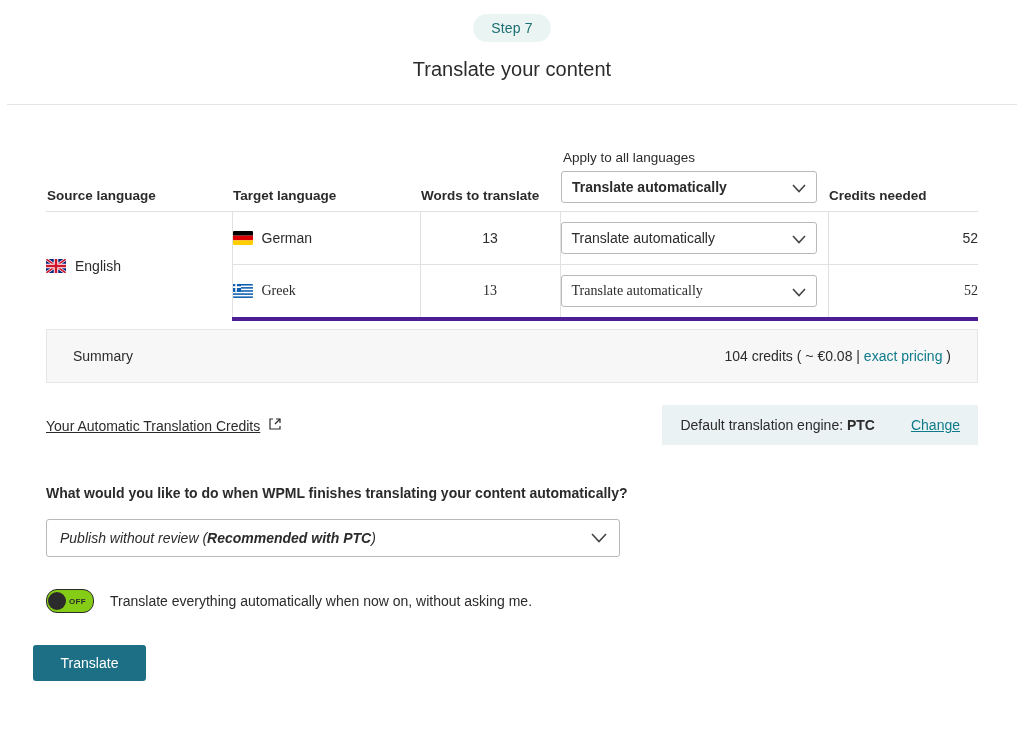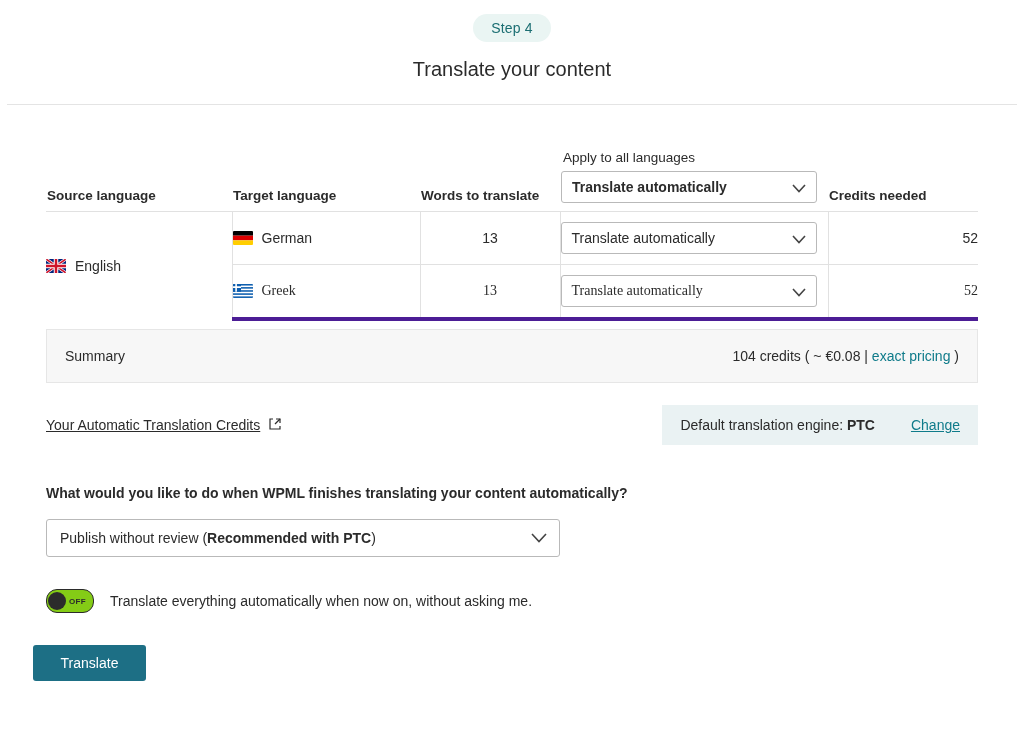--- a/index.html
+++ b/index.html
@@ -162,41 +162,41 @@
   .summary {
     margin: 8px auto 0;
     width: 932px;
     box-sizing: border-box;
     background: #f7f7f7;
     border: 1px solid #e6e6e6;
     height: 54px;
     display: flex;
     align-items: center;
     justify-content: space-between;
-    padding: 0 18px;
+    padding: 0 26px;
     font-size: 14px;
     color: #2b2b2b;
   }
   .summary a {
     color: #0f7b8a;
     text-decoration: none;
   }
 
   
   .midrow {
     width: 932px;
     margin: 22px auto 0;
     display: flex;
     align-items: center;
     justify-content: space-between;
     height: 40px;
   }
   .credits-link {
     display: flex;
-    align-items: center;
+    align-items: flex-end;
     gap: 8px;
     font-size: 14px;
     color: #2b2b2b;
     text-decoration: underline;
   }
   .engine-box {
     background: #eaf2f3;
     height: 40px;
     display: flex;
     align-items: center;
@@ -216,31 +216,32 @@
   .question {
     width: 932px;
     margin: 40px auto 0;
     font-size: 14px;
     font-weight: bold;
     color: #2b2b2b;
   }
   .bigselect {
     position: relative;
     box-sizing: border-box;
-    width: 514px;
+    width: 574px;
     height: 38px;
     margin: 18px auto 0;
     margin-left: 46px;
     border: 1px solid #b9b9b9;
     border-radius: 3px;
     background: #fff;
     line-height: 36px;
     padding-left: 13px;
     font-size: 14px;
     color: #2b2b2b;
+    font-style: italic;
   }
   .bigselect .chev {
     position: absolute;
     right: 12px;
     top: 0;
     height: 36px;
     display: flex;
     align-items: center;
   }
 
@@ -297,21 +298,21 @@
     cursor: pointer;
   }
 </style>
 </head>
 <body>
 
 <div class="wrap">
 
   
   <div class="header">
-    <span class="step-badge">Step 4</span>
+    <span class="step-badge">Step 7</span>
     <div class="page-title">Translate your content</div>
   </div>
   <div class="header-rule"></div>
 
   
   <div class="table-area">
     <table class="tl">
       <colgroup>
         <col class="col-src">
           <col class="col-tgt">

